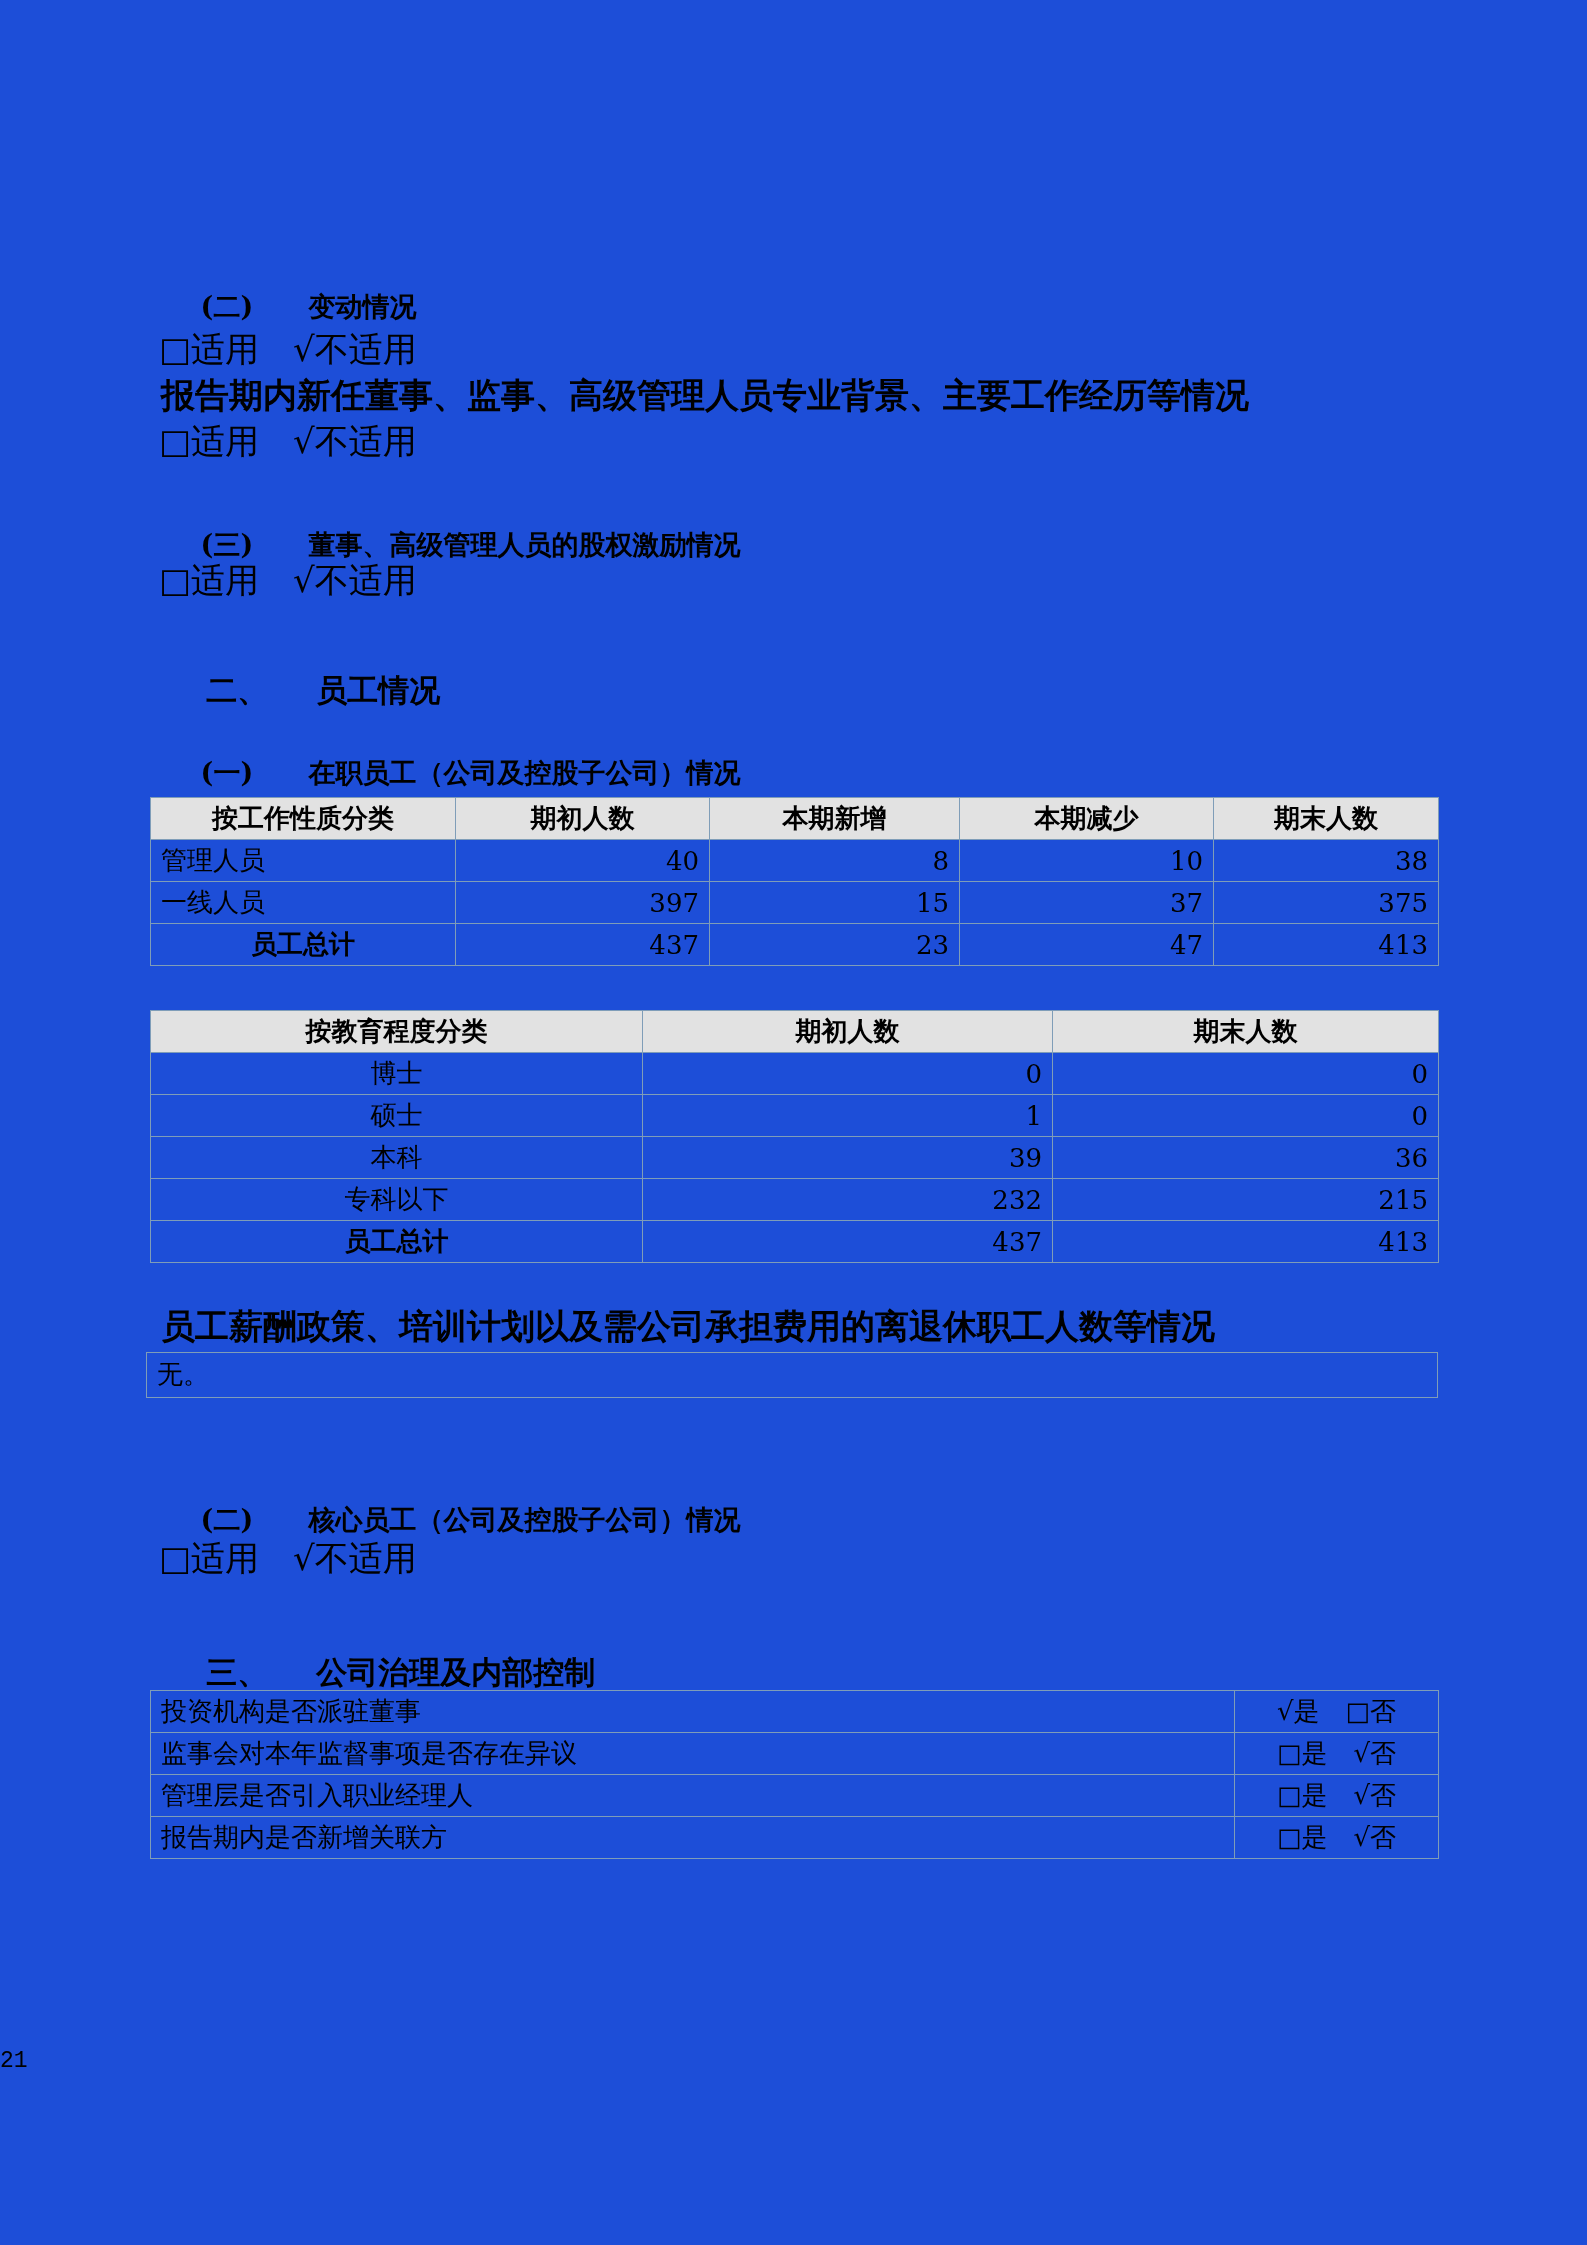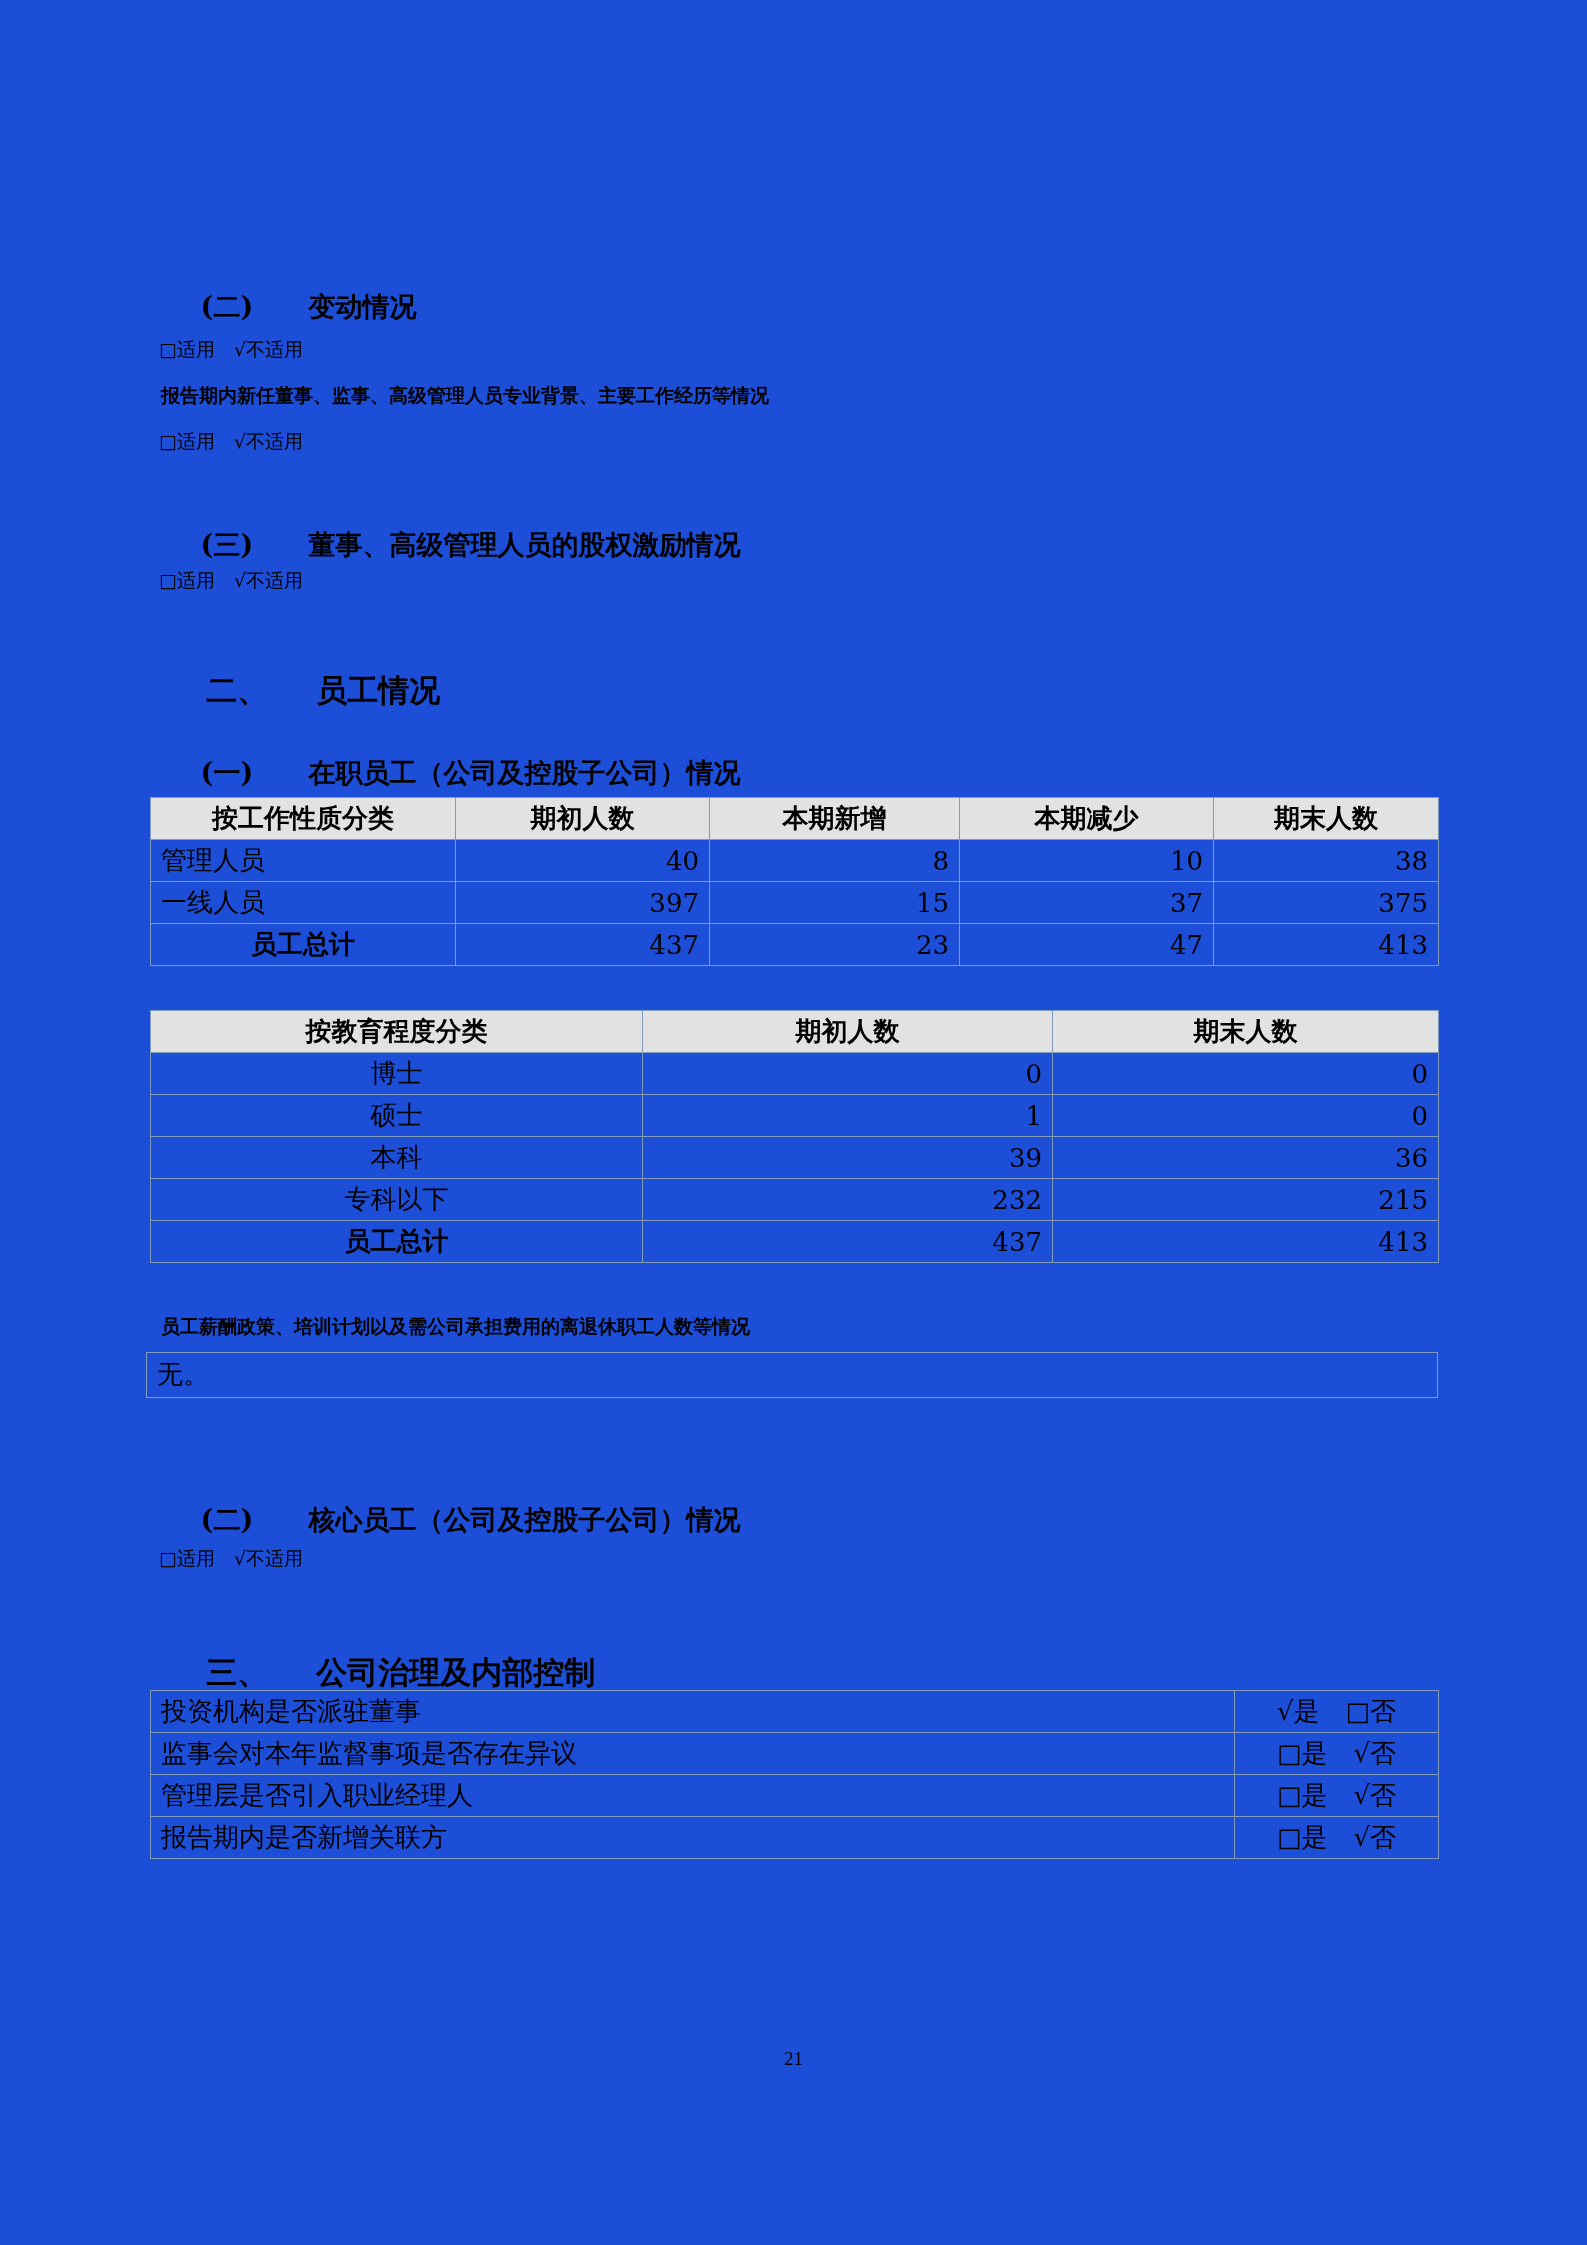--- a/index.html
+++ b/index.html
@@ -14,21 +14,21 @@
     width: 1587px;
     height: 2245px;
     background: #1d4ed8;
     overflow: hidden;
   }
   .para, .sec, .h1, .tbl-wrap, .na-box, .page-num {
     position: absolute;
   }
   .para {
     left: 159px;
-    font-size: 19px;
+    font-size: 34px;
     line-height: 36px;
     white-space: pre;
   }
   .sec {
     left: 163px;
     font-size: 27px;
     font-weight: bold;
     line-height: 36px;
     white-space: pre;
   }
@@ -73,23 +73,22 @@
     height: 46px;
     border: 1.5px solid #7f9db8;
     box-sizing: border-box;
     font-size: 26px;
     line-height: 43px;
     padding-left: 10px;
   }
   .page-num {
     left: 0;
     width: 100%;
-    text-align: center;
-    font-family: Liberation Serif, serif;
-    font-size: 19px;
+    font-family: Liberation Mono, monospace;
+    font-size: 23px;
   }
 </style>
 </head>
 <body>
 
 <div class="page">
 
   <div class="sec" style="top:253px">
     <span class="sec-num">(二)</span><span>变动情况</span>
   </div>

